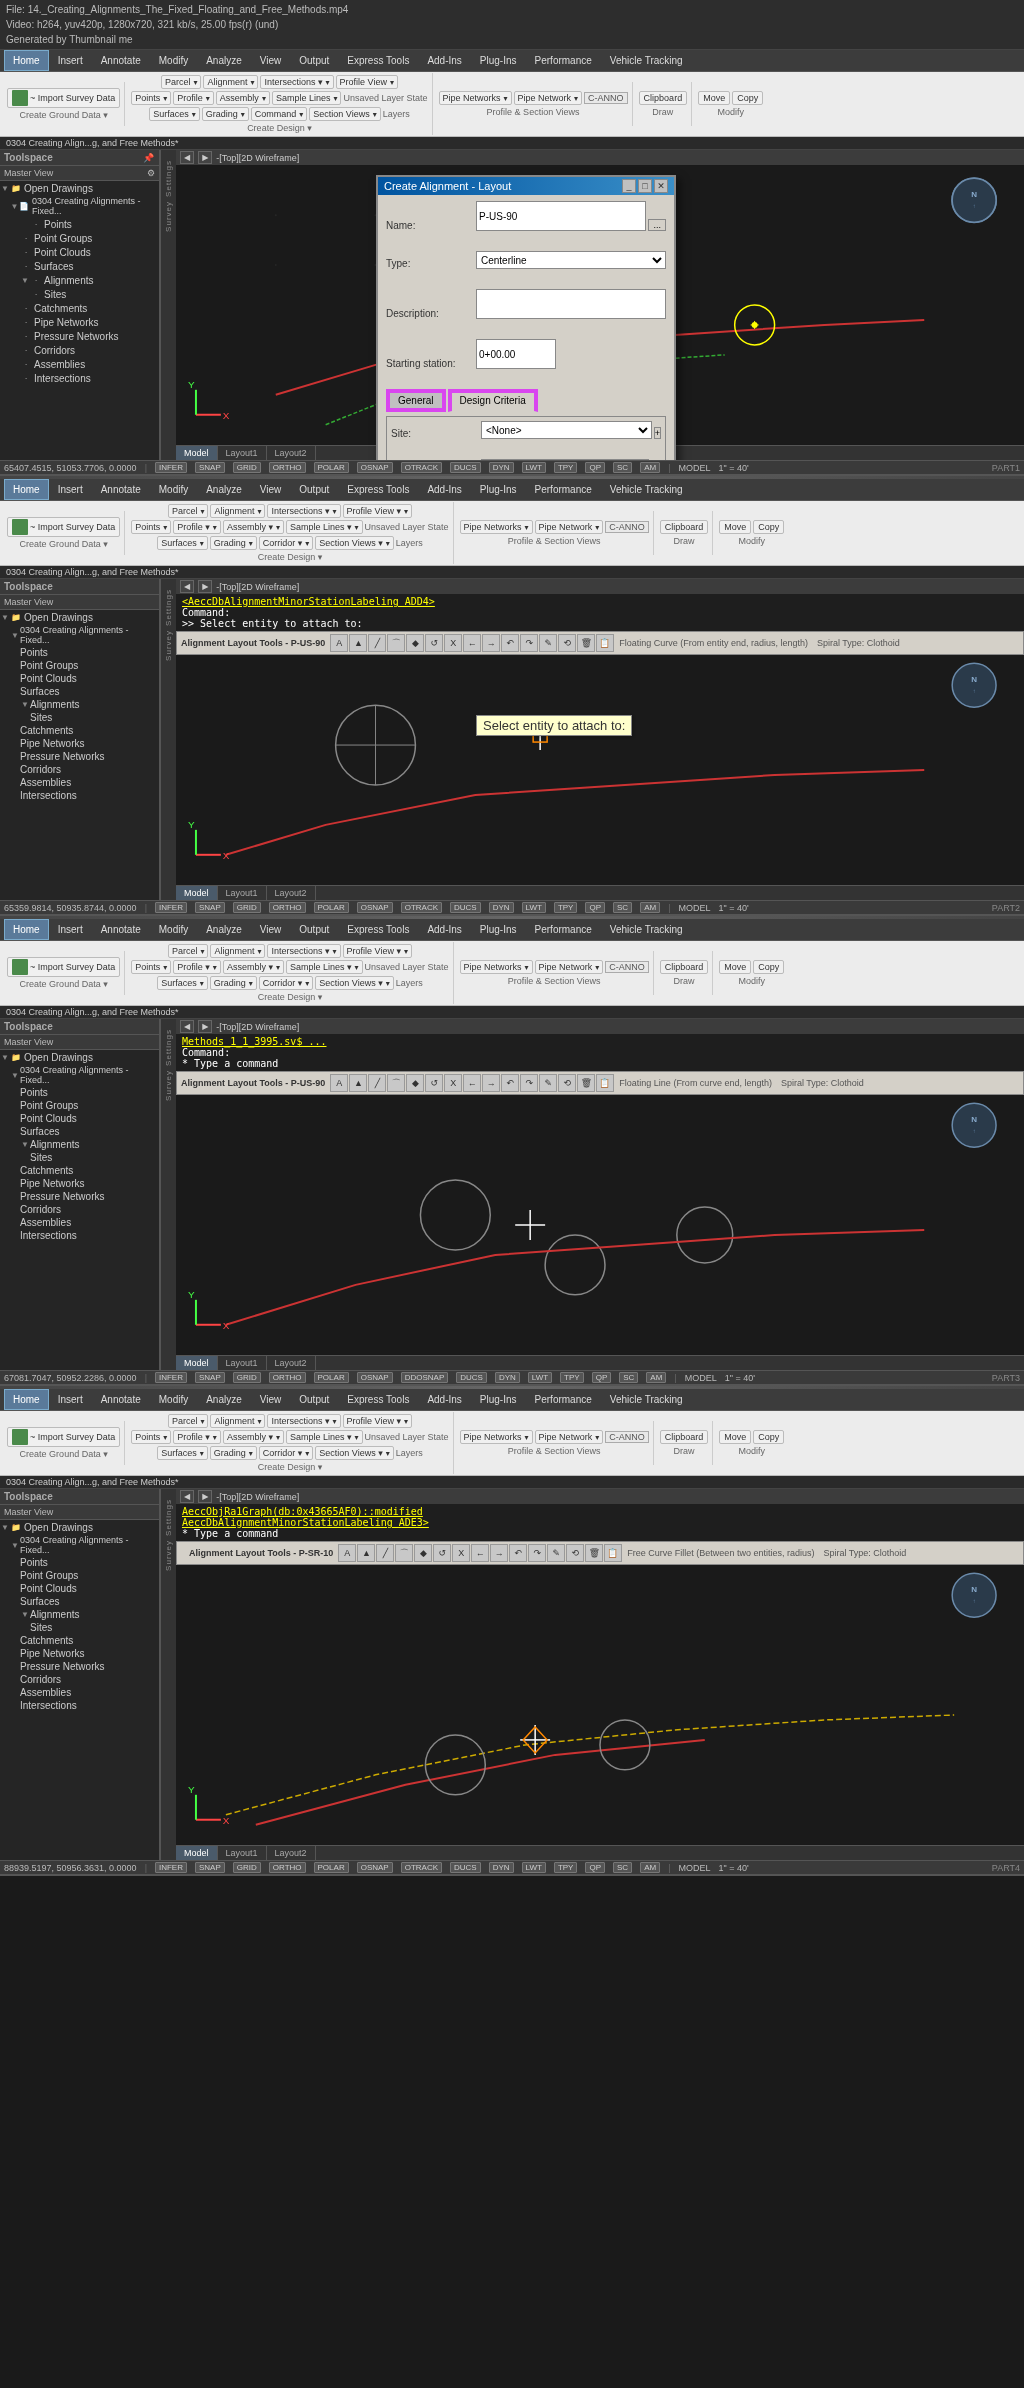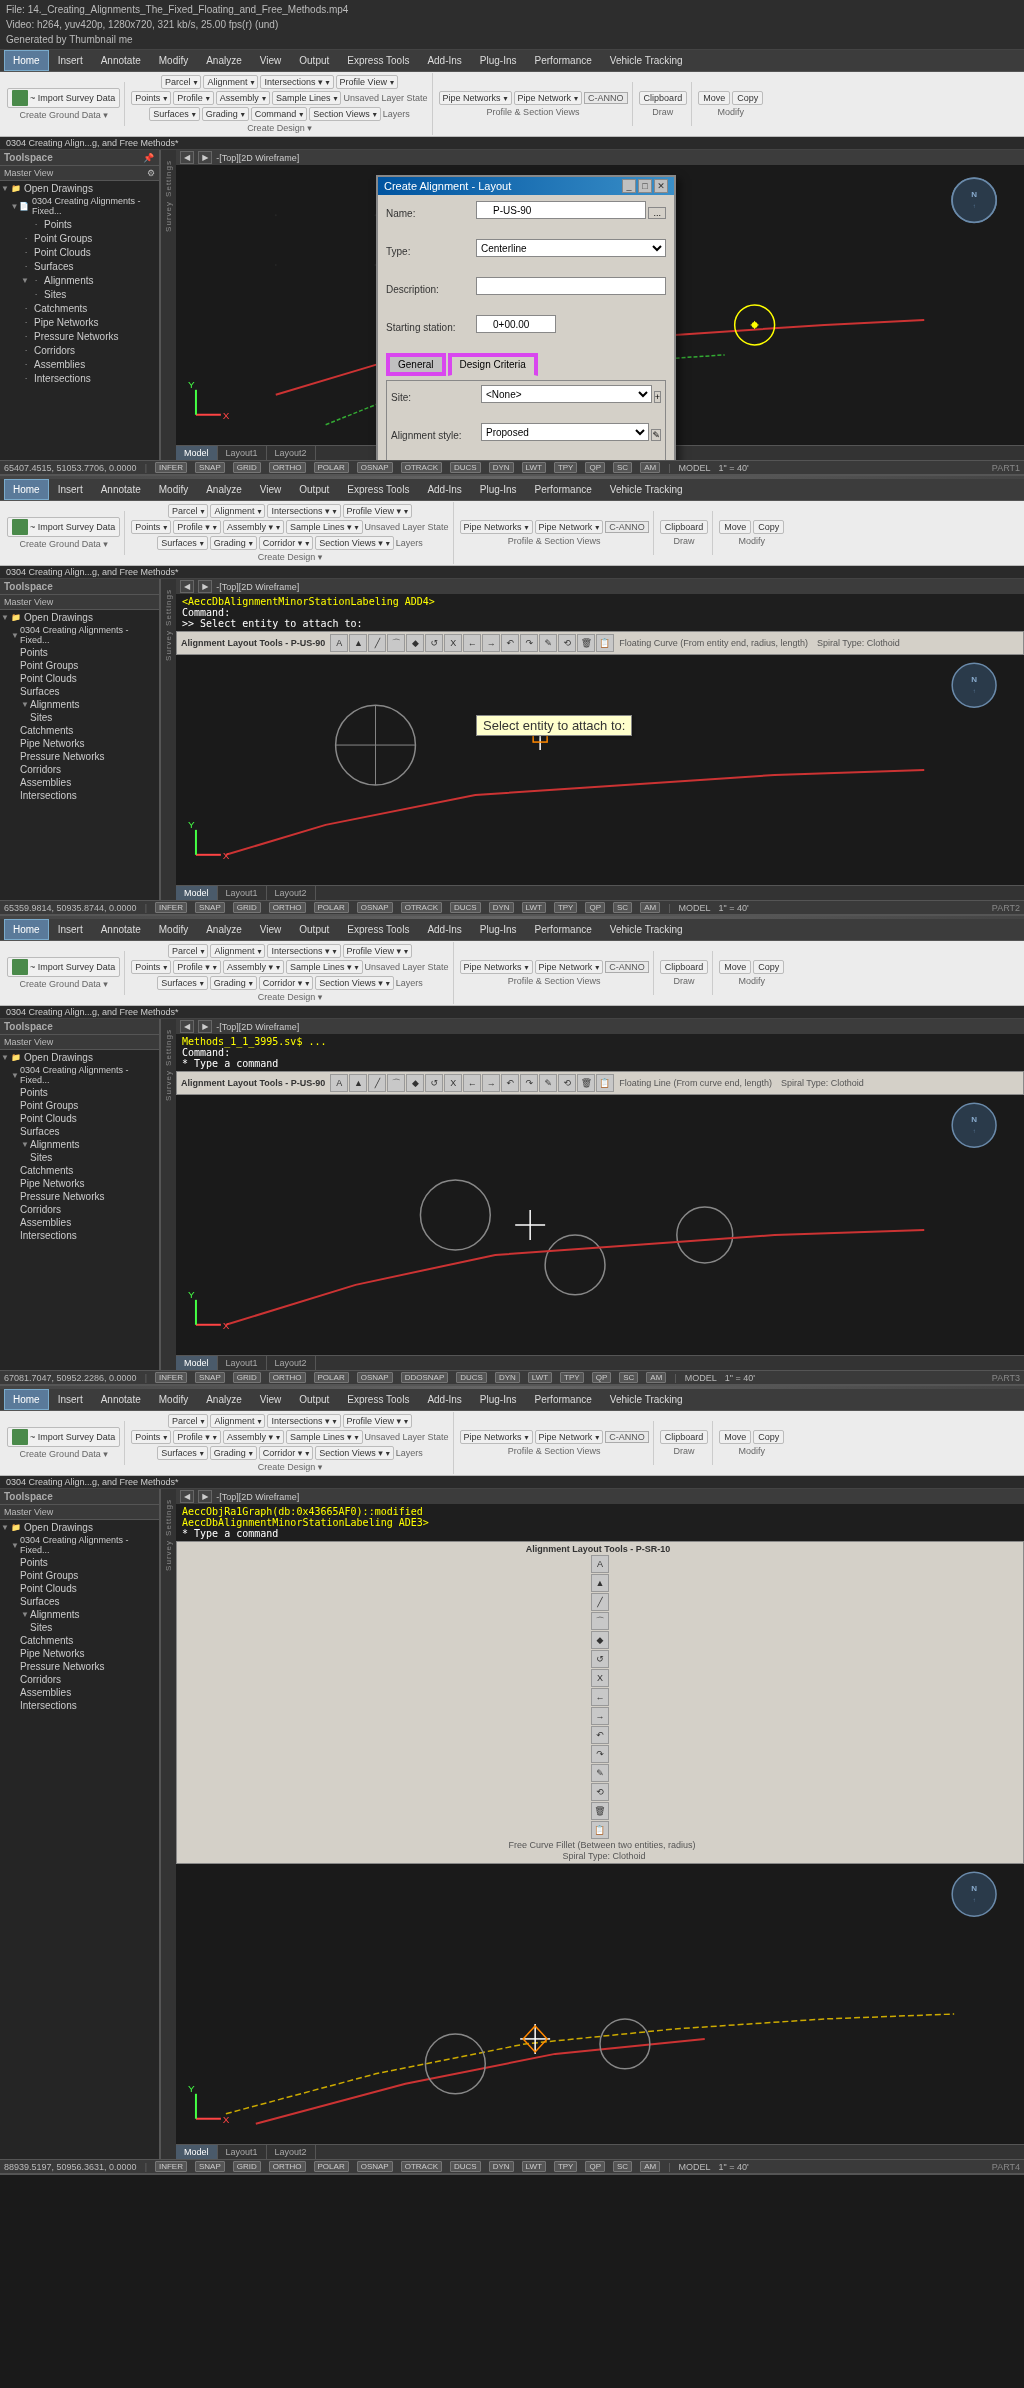--- a/index.html
+++ b/index.html
@@ -300,25 +300,25 @@
       align-items: flex-end;
       margin-bottom: 20px;
     }
     .modal-label {
       width: 90px;
       font-size: 10px;
       color: #333;
     }
     .modal-input {
       flex: 1;
-      height: 18px;
+      height: 30px;
       border: 1px solid #888;
       background: #fff;
       font-size: 10px;
-      padding: 0 16px;
+      padding: 0 2px;
     }
     .modal-select {
       flex: 1;
       height: 18px;
       border: 1px solid #888;
       background: #fff;
       font-size: 10px;
     }
     .modal-tabs {
       display: flex;
@@ -374,20 +374,21 @@
 
     
     .command-area {
       background: #1e1e1e;
       padding: 2px 6px;
     }
     .command-text {
       color: #ffff00;
       font-size: 10px;
       font-family: monospace;
+      text-decoration: underline;
     }
     .command-prompt {
       color: #ffffff;
       font-size: 10px;
       font-family: monospace;
     }
 
     
     .tooltip-box {
       position: absolute;
@@ -1323,21 +1324,21 @@
         <button style="background:#444;border:1px solid #666;color:#ccc;font-size:8px;padding:1px 3px;cursor:pointer;">▶</button>
         <span>-[Top][2D Wireframe]</span>
       </div>
 
       <div class="command-area">
         <div class="command-text">AeccObjRa1Graph(db:0x43665AF0)::modified</div>
         <div class="command-text">AeccDbAlignmentMinorStationLabeling ADE3&gt;</div>
         <div class="command-prompt">* Type a command</div>
       </div>
 
-      <div style="background:#d4d0c8;border:1px solid #888;display:flex;align-items:center;padding:2px 12px;gap:1px;flex-wrap:wrap;flex-direction:column;">
+      <div style="background:#d4d0c8;border:1px solid #888;display:flex;align-items:center;padding:2px 12px;gap:1px;flex-wrap:wrap;">
         <span style="font-size:9px;font-weight:bold;color:#333;padding-right:4px;">Alignment Layout Tools - P-SR-10</span>
         <button class="at-btn">A</button>
         <button class="at-btn">▲</button>
         <button class="at-btn">╱</button>
         <button class="at-btn">⌒</button>
         <button class="at-btn">◆</button>
         <button class="at-btn">↺</button>
         <button class="at-btn">X</button>
         <button class="at-btn">←</button>
         <button class="at-btn">→</button>

